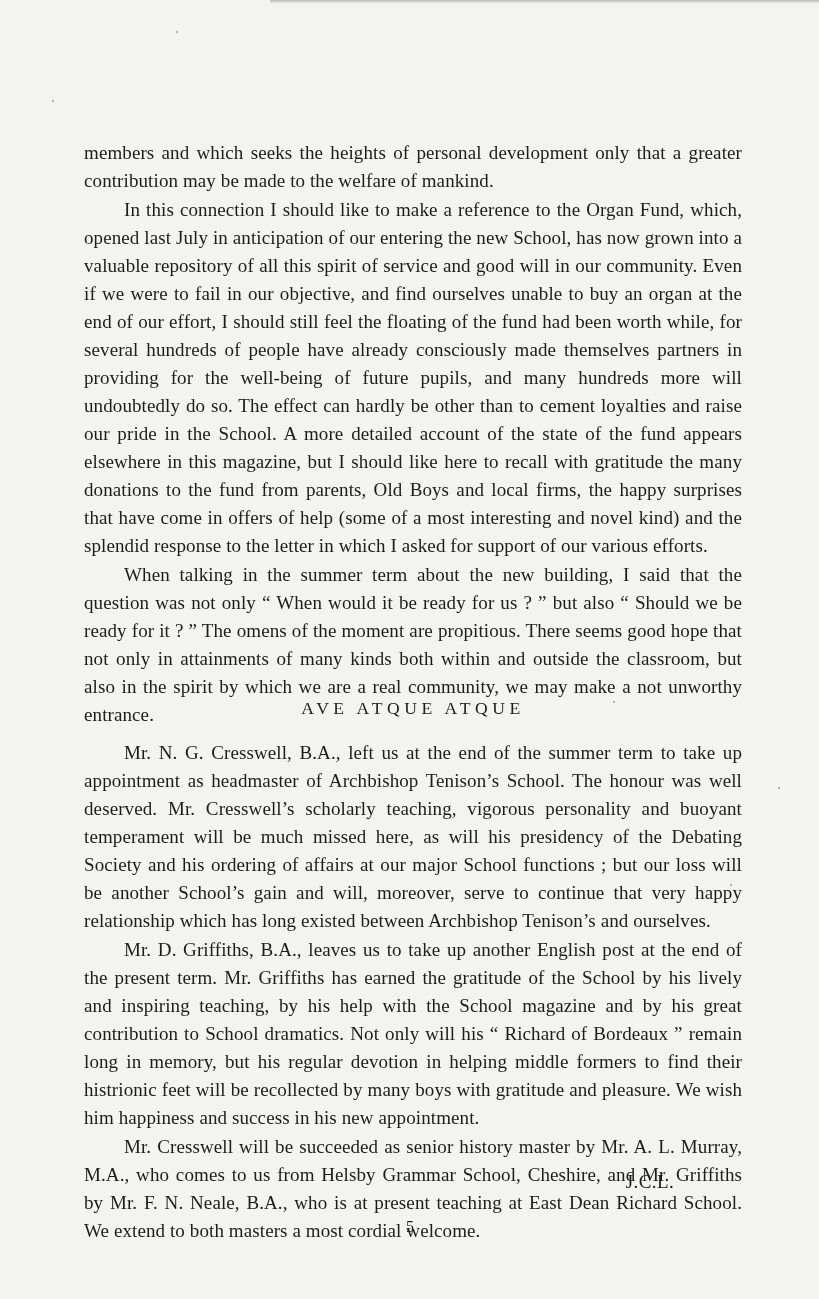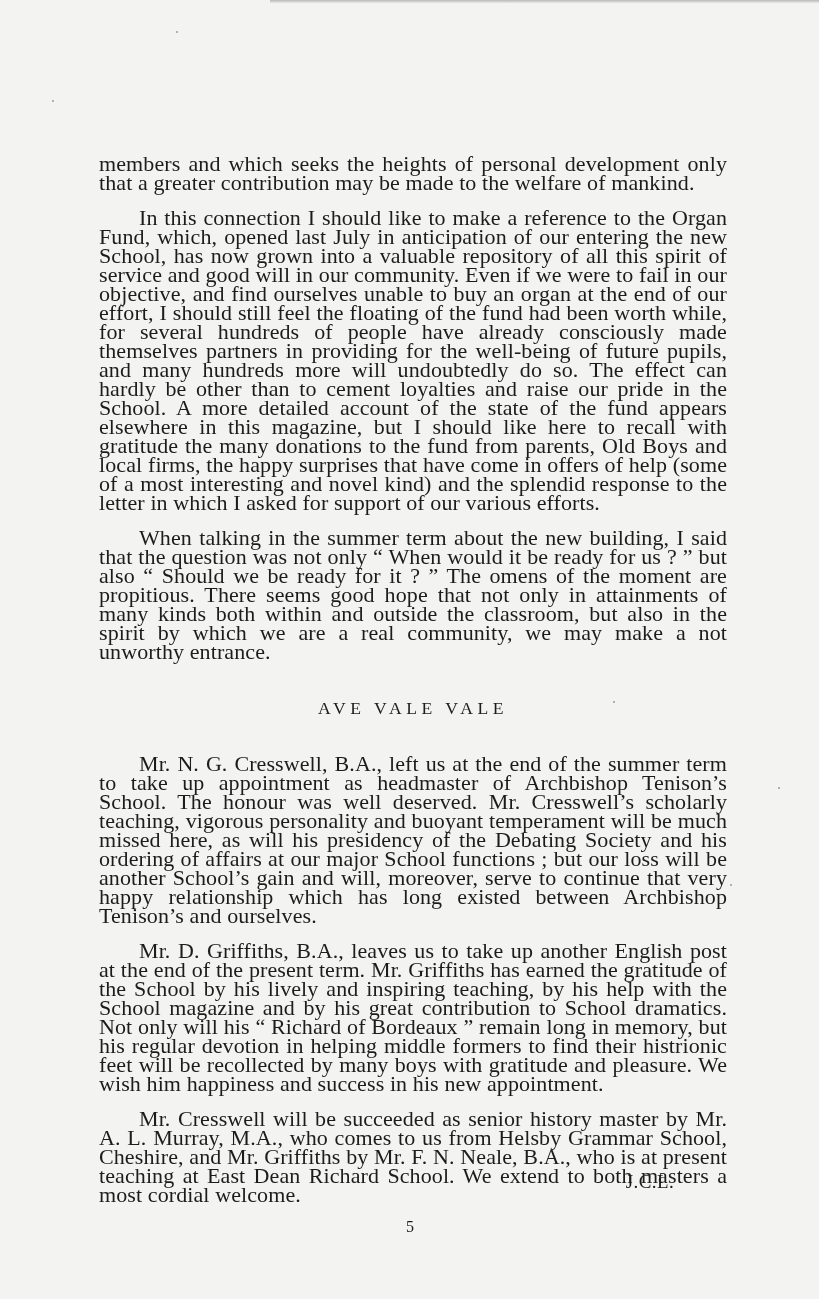--- a/index.html
+++ b/index.html
@@ -23,23 +23,23 @@
       height: 3px;
       background: linear-gradient(to bottom, #b9b9b7, #e8e8e6);
     }
     .page {
       position: absolute;
       left: 83px;
       top: 138px;
       width: 660px;
     }
     .para {
-      margin: 16px;
-      font-size: 22px;
-      line-height: 19px;
+      margin: 1px;
+      font-size: 19px;
+      line-height: 28px;
       text-align: justify;
       text-indent: 40px;
       letter-spacing: 0.1px;
     }
     .para.no-indent {
       text-indent: 0;
     }
     .heading {
       position: absolute;
       left: 83px;
@@ -93,21 +93,21 @@
 <div class="speck" style="left:613px;top:701px;"></div>
 <div class="speck" style="left:778px;top:787px;"></div>
 <div class="speck" style="left:730px;top:884px;"></div>
 
 <div class="page">
   <p class="para no-indent">members and which seeks the heights of personal development only that a greater contribution may be made to the welfare of mankind.</p>
   <p class="para">In this connection I should like to make a reference to the Organ Fund, which, opened last July in anticipation of our entering the new School, has now grown into a valuable repository of all this spirit of service and good will in our community.  Even if we were to fail in our objective, and find ourselves unable to buy an organ at the end of our effort, I should still feel the floating of the fund had been worth while, for several hundreds of people have already consciously made themselves partners in providing for the well-being of future pupils, and many hundreds more will undoubtedly do so.  The effect can hardly be other than to cement loyalties and raise our pride in the School.  A more detailed account of the state of the fund appears elsewhere in this magazine, but I should like here to recall with gratitude the many donations to the fund from parents, Old Boys and local firms, the happy surprises that have come in offers of help (some of a most interesting and novel kind) and the splendid response to the letter in which I asked for support of our various efforts.</p>
   <p class="para">When talking in the summer term about the new building, I said that the question was not only “ When would it be ready for us ? ” but also “ Should we be ready for it ? ”  The omens of the moment are propitious. There seems good hope that not only in attainments of many kinds both within and outside the classroom, but also in the spirit by which we are a real community, we may make a not unworthy entrance.</p>
 </div>
 
-<h2 class="heading">AVE VALE VALE</h2>
+<h2 class="heading">AVE ATQUE ATQUE</h2>
 
 <div class="section2">
   <p class="para">Mr. N. G. Cresswell, B.A., left us at the end of the summer term to take up appointment as headmaster of Archbishop Tenison’s School.  The honour was well deserved.  Mr. Cresswell’s scholarly teaching, vigorous personality and buoyant temperament will be much missed here, as will his presidency of the Debating Society and his ordering of affairs at our major School functions ; but our loss will be another School’s gain and will, moreover, serve to continue that very happy relationship which has long existed between Archbishop Tenison’s and ourselves.</p>
   <p class="para">Mr. D. Griffiths, B.A., leaves us to take up another English post at the end of the present term.  Mr. Griffiths has earned the gratitude of the School by his lively and inspiring teaching, by his help with the School magazine and by his great contribution to School dramatics.  Not only will his “ Richard of Bordeaux ” remain long in memory, but his regular devotion in helping middle formers to find their histrionic feet will be recollected by many boys with gratitude and pleasure.  We wish him happiness and success in his new appointment.</p>
   <p class="para">Mr. Cresswell will be succeeded as senior history master by Mr. A. L. Murray, M.A., who comes to us from Helsby Grammar School, Cheshire, and Mr. Griffiths by Mr. F. N. Neale, B.A., who is at present teaching at East Dean Richard School.  We extend to both masters a most cordial welcome.</p>
 </div>
 
 <div class="signature">J.C.L.</div>
 
 <div class="page-number">5</div>

